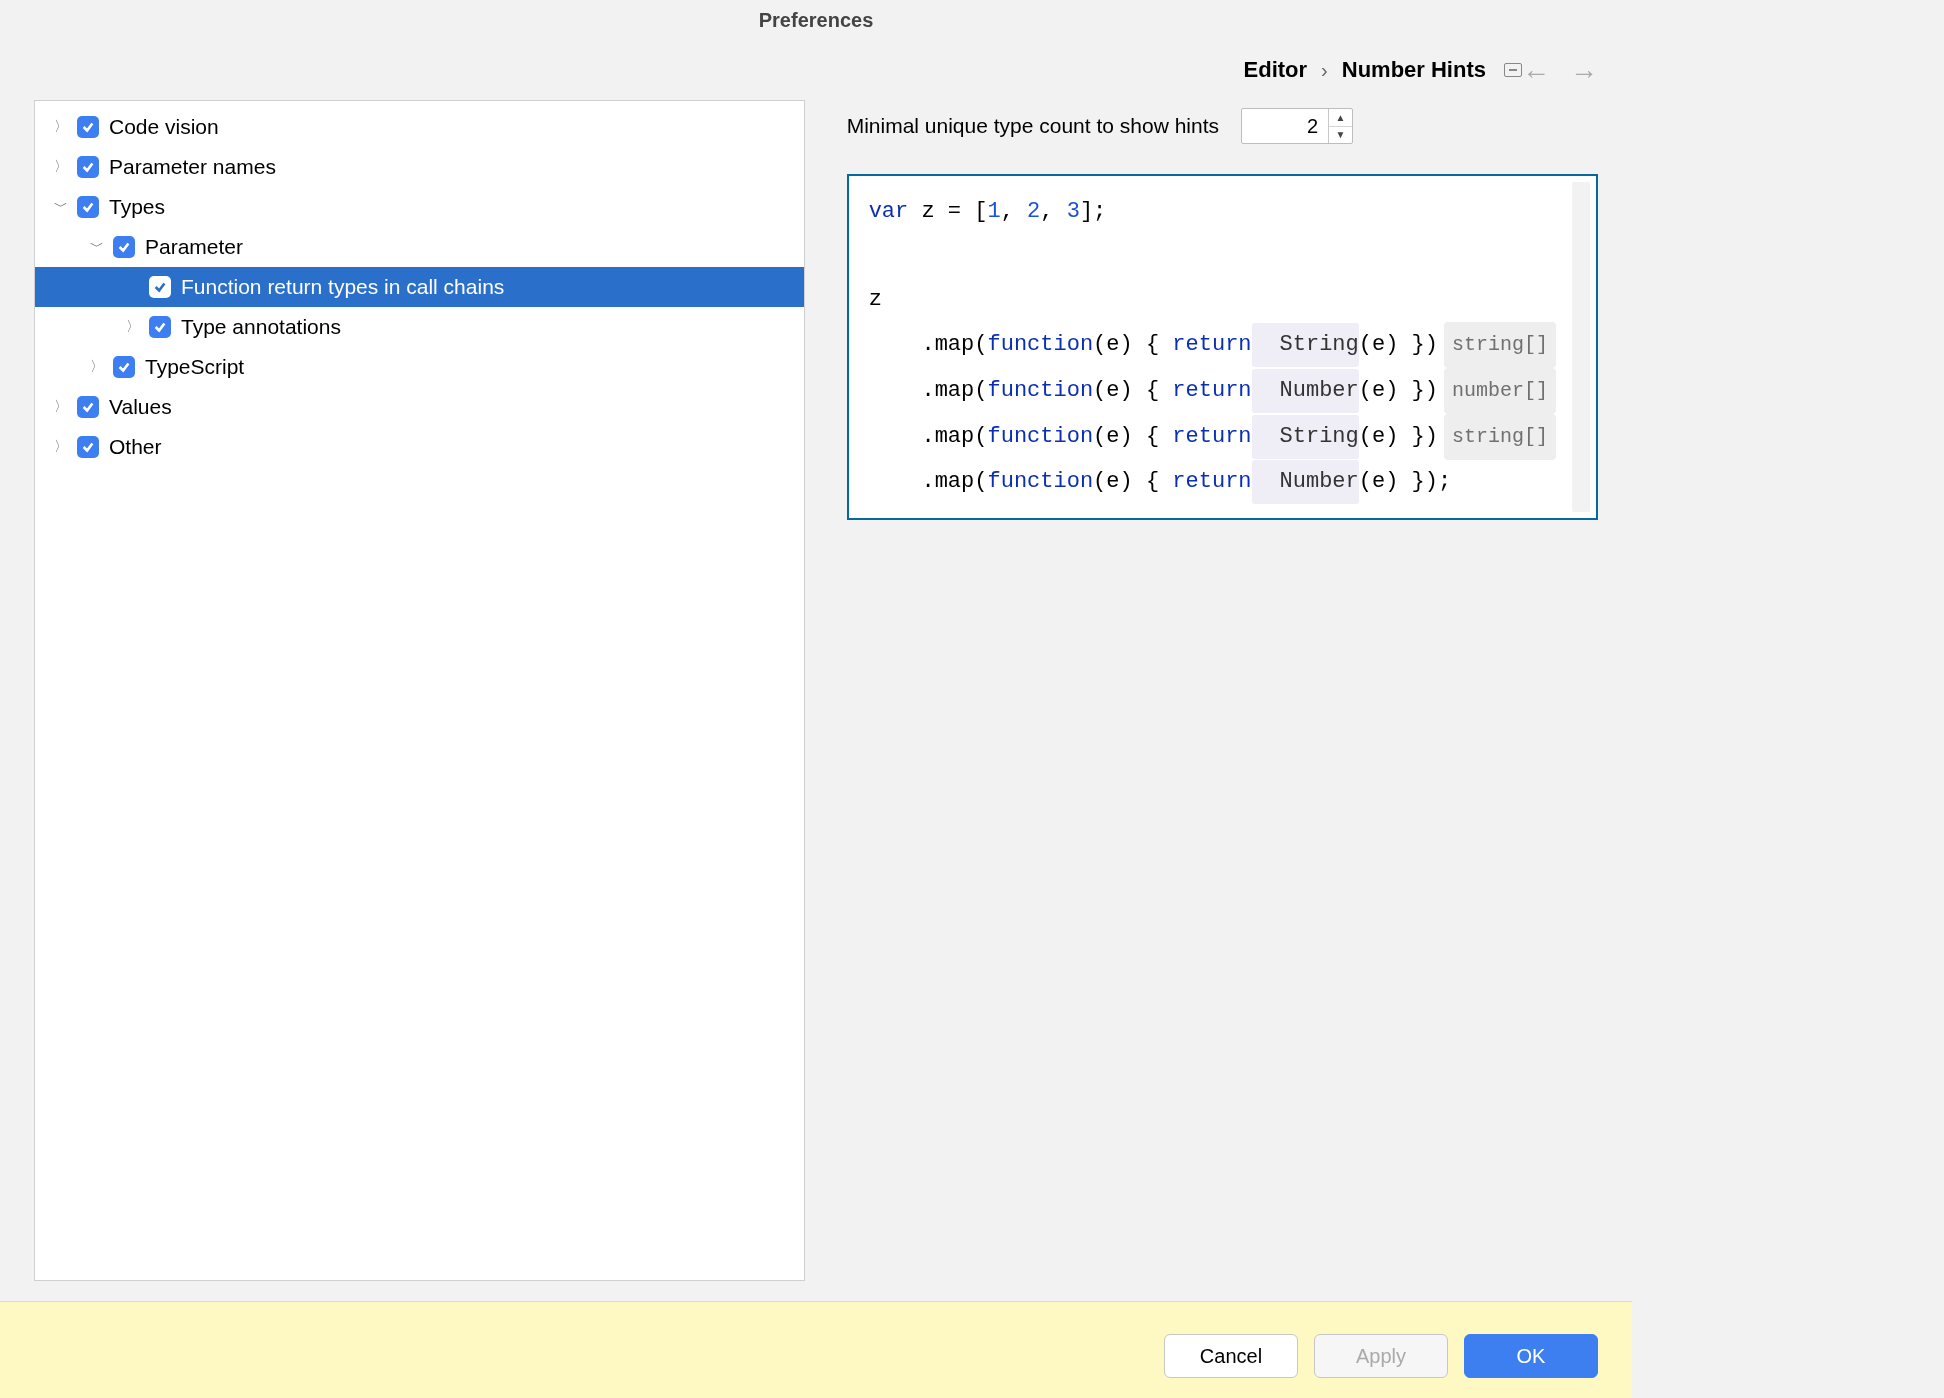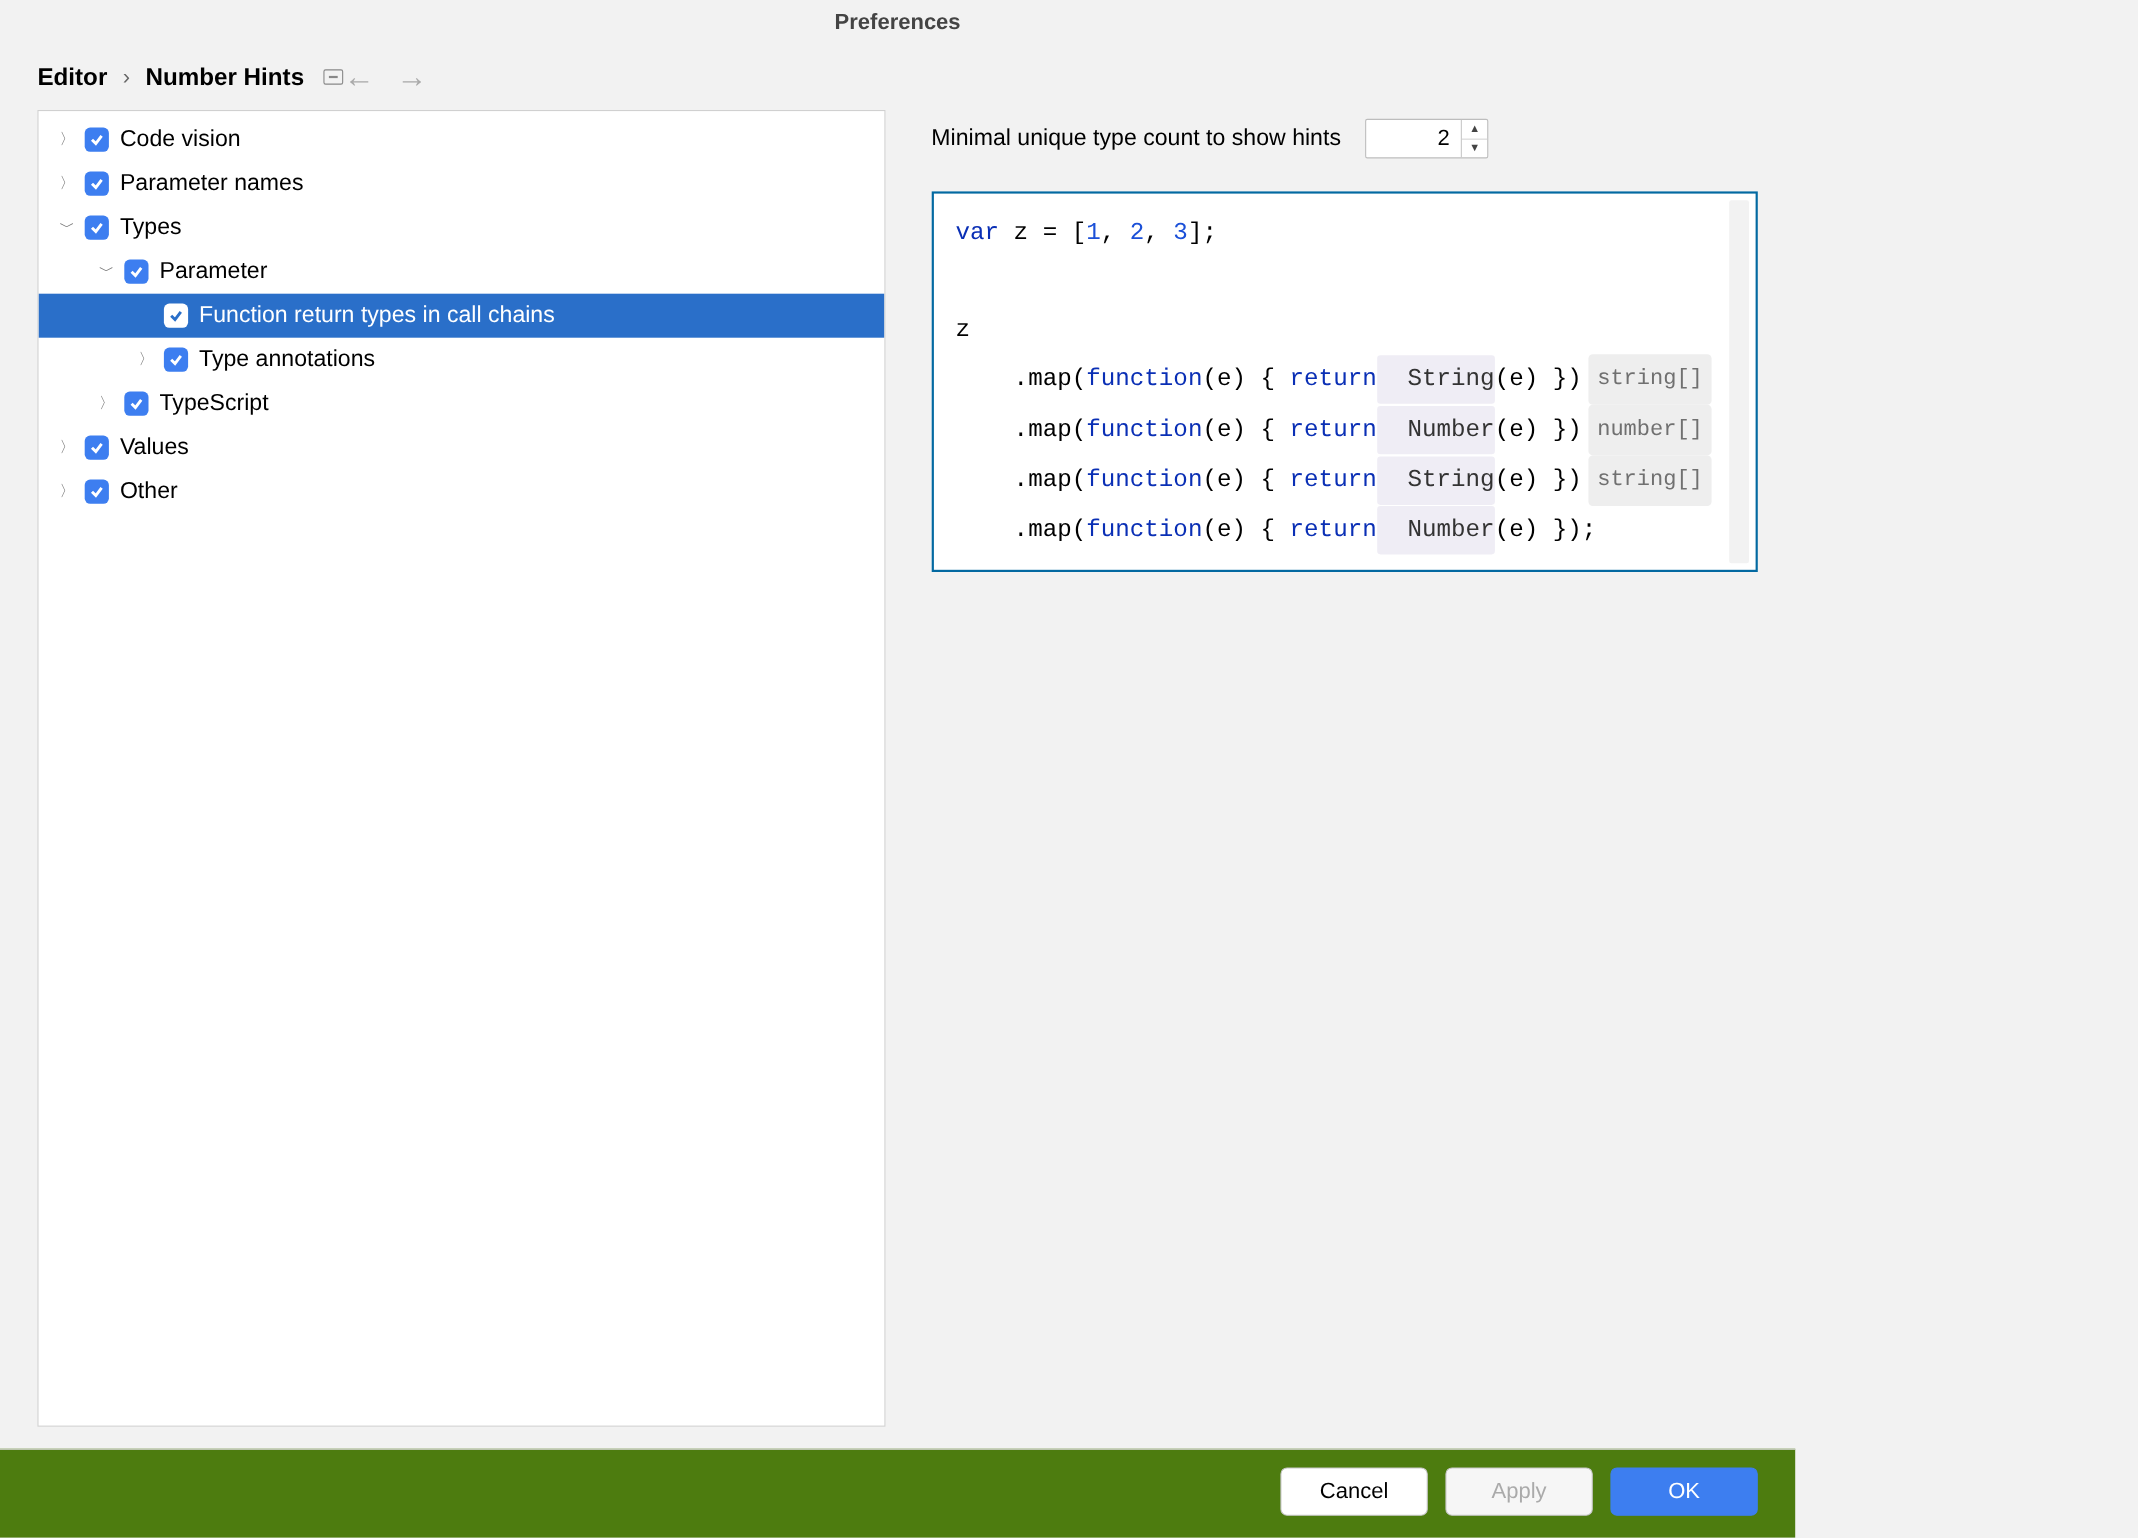--- a/index.html
+++ b/index.html
@@ -24,21 +24,21 @@
     height: 40px;
     line-height: 40px;
     text-align: center;
     font-weight: 600;
     color: #444;
     font-size: 20px;
   }
   .header {
     display: flex;
     align-items: center;
-    justify-content: flex-start;
+    justify-content: flex-end;
     padding: 14px 34px 14px 34px;
   }
   .breadcrumb {
     display: flex;
     align-items: center;
     gap: 14px;
     font-size: 22px;
   }
   .breadcrumb .crumb1 { font-weight: 700; }
   .breadcrumb .crumb2 { font-weight: 700; }
@@ -149,23 +149,23 @@
   .tok-num { color:#1b50d8; }
   .tok-caller { background:#efedf5; color:#333; border-radius:3px;padding-left:28px; }
   .hint {
     background:#eeeeee; color:#707070;
     font-size:20px; padding:1px 8px; border-radius:4px;
     margin-left: 6px;
   }
 
   .footer {
     border-top:1px solid #d8d8d8;
-    padding: 16px 34px 20px;
+    padding: 32px 34px 20px;
     display:flex; justify-content:flex-end; gap:16px;
-    background:#4d7c0f;
+    background:#fef9c3;
   }
   .btn {
     min-width: 134px; height:44px;
     border-radius:6px;
     font-size:20px;
     display:flex; align-items:center; justify-content:center;
     cursor:pointer;
     border:1px solid #c7c7c7;
     background:#fff; color:#000;
   }

